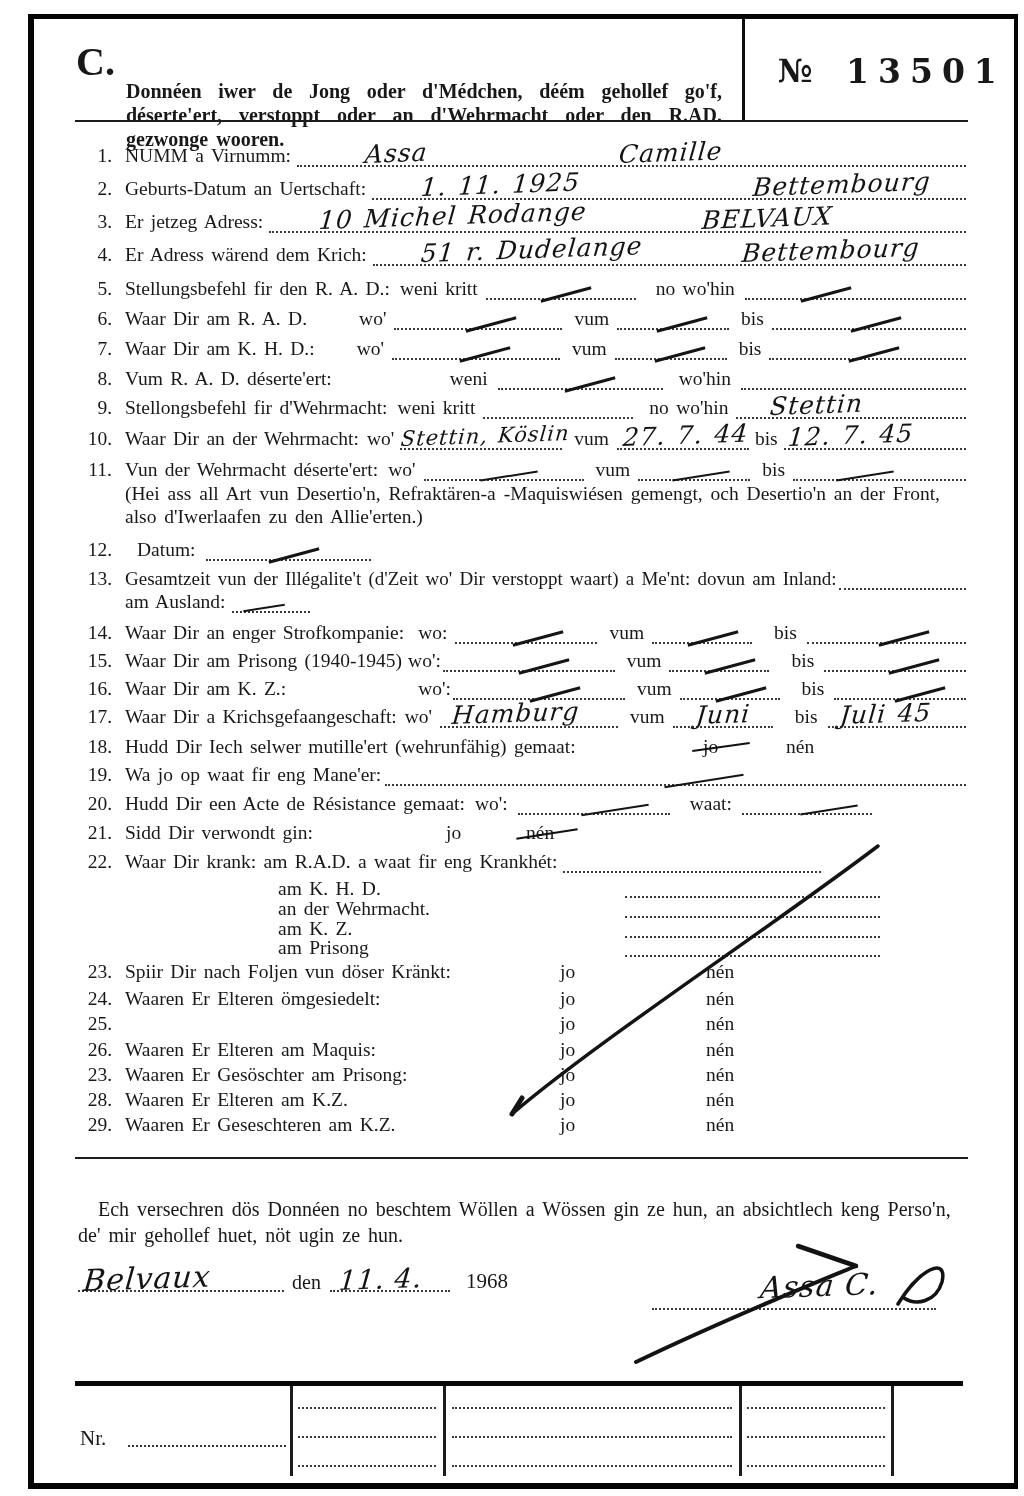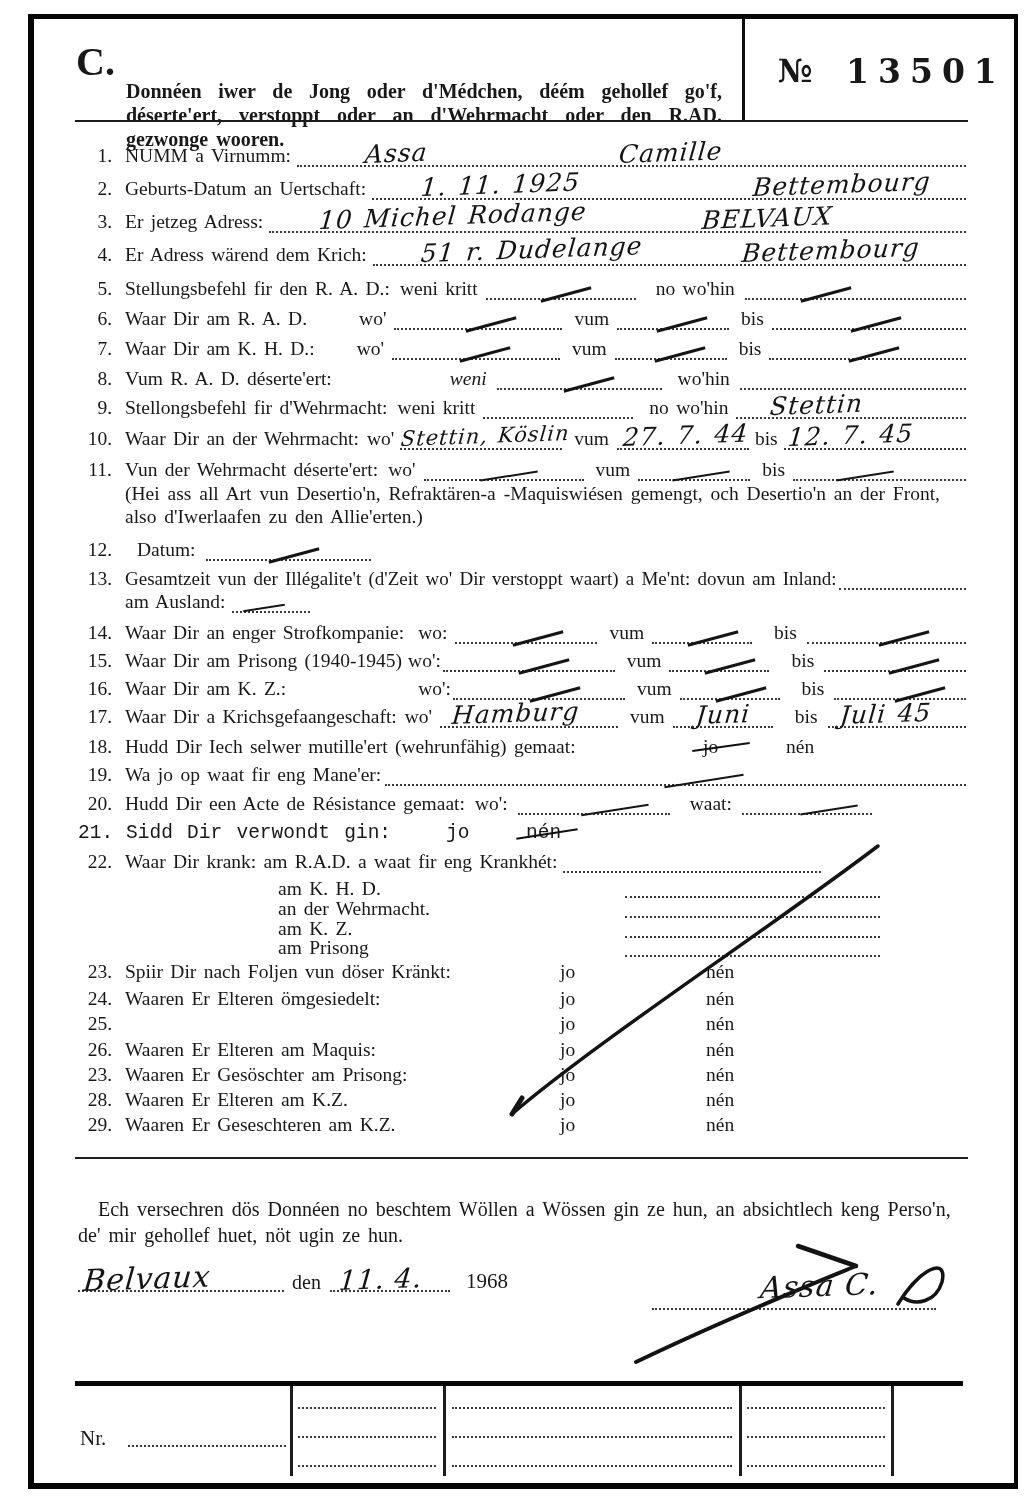--- a/index.html
+++ b/index.html
@@ -129,21 +129,21 @@
     </div>
   <span class="fl" style="margin-left:12px;">bis</span>
   <div class="dot grow" style="margin-left:8px;">
     <div class="sl" style="left:40%;"></div>
     </div>
 </div>
 
 <div class="row" style="top:366px;">
   <span class="num">8.</span>
   <span class="lbl">Vum R. A. D. déserte'ert:</span>
-  <span class="fl" style="margin-left:118px;font-style:italic;">weni</span>
+  <span class="fl" style="margin-left:118px;">weni</span>
   <div class="dot" style="width:165px;margin-left:10px;">
     <div class="sl" style="left:40%;"></div>
     </div>
   <span class="fl" style="margin-left:16px;">wo'hin</span>
   <div class="dot grow" style="margin-left:10px;"></div>
 </div>
 
 <div class="row" style="top:395px;">
   <span class="num">9.</span>
   <span class="lbl">Stellongsbefehl fir d'Wehrmacht:</span>
@@ -301,21 +301,21 @@
   <span class="fl" style="margin-left:10px;">wo':</span>
   <div class="dot" style="width:152px;margin-left:10px;">
     <div class="sl flat" style="left:42%;width:68px;"></div>
     </div>
   <span class="fl" style="margin-left:20px;">waat:</span>
   <div class="dot" style="width:130px;margin-left:10px;">
     <div class="sl flat" style="left:45%;"></div>
     </div>
 </div>
 
-<div class="row" style="top:820px;font-family:Liberation Mono, monospace;">
+<div class="row" style="top:820px;">
   <span class="num">21.</span>
   <span class="lbl">Sidd Dir verwondt gin:</span>
   <span class="jn" style="left:368px;">jo</span>
   <span class="jn" style="left:448px;">nén</span>
   <div class="strike" style="left:438px;bottom:9px;width:62px;transform:rotate(-9deg);"></div>
 </div>
 
 <div class="row" style="top:849px;">
   <span class="num">22.</span>
   <span class="lbl">Waar Dir krank: am R.A.D. a waat fir eng Krankhét:</span>

